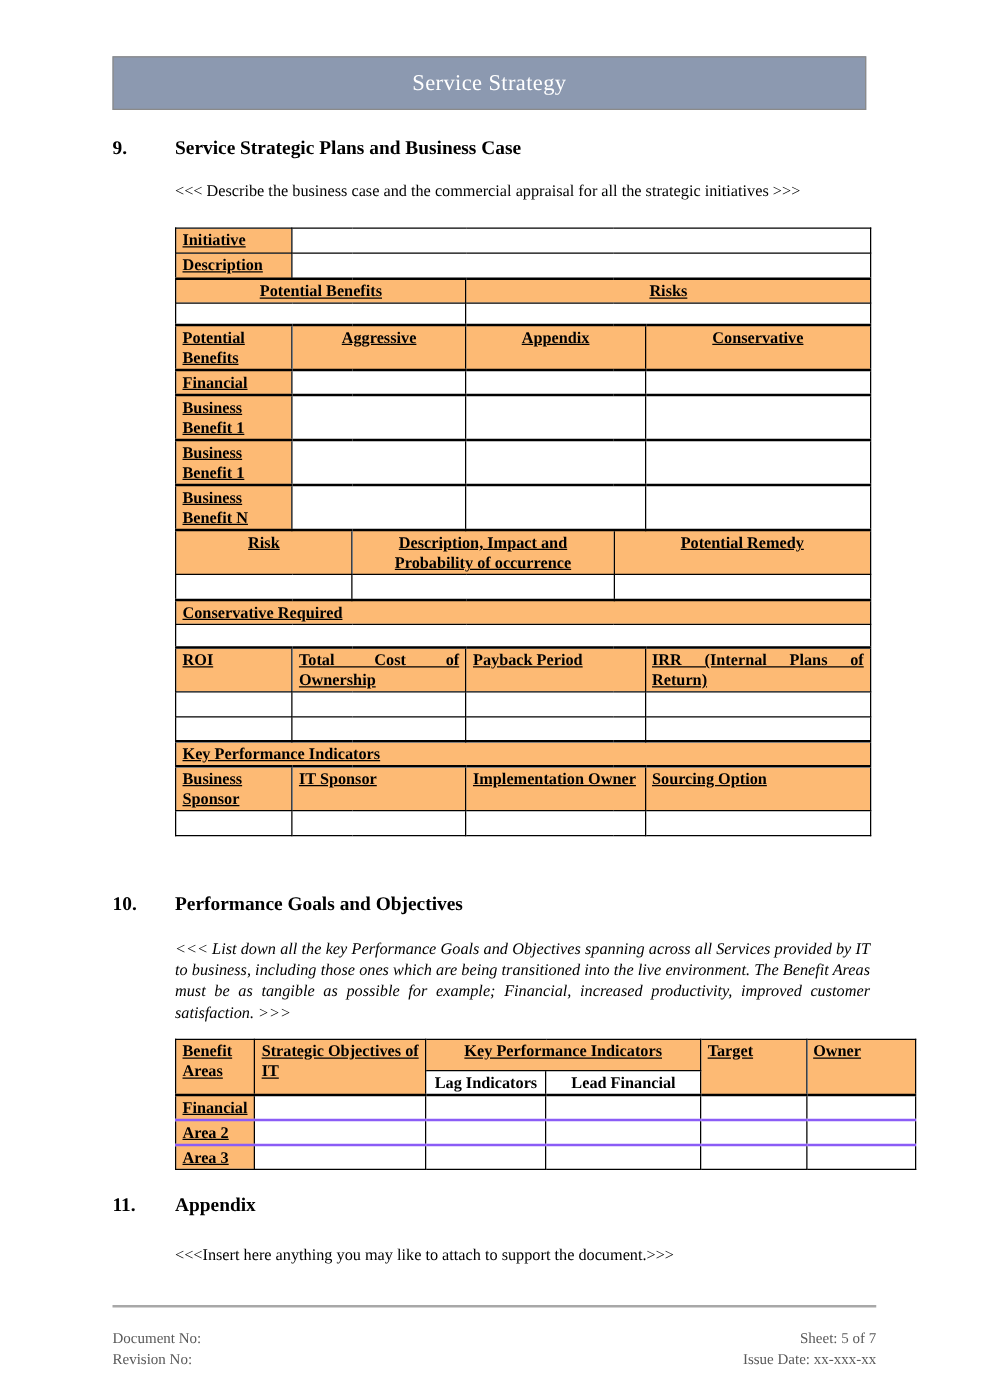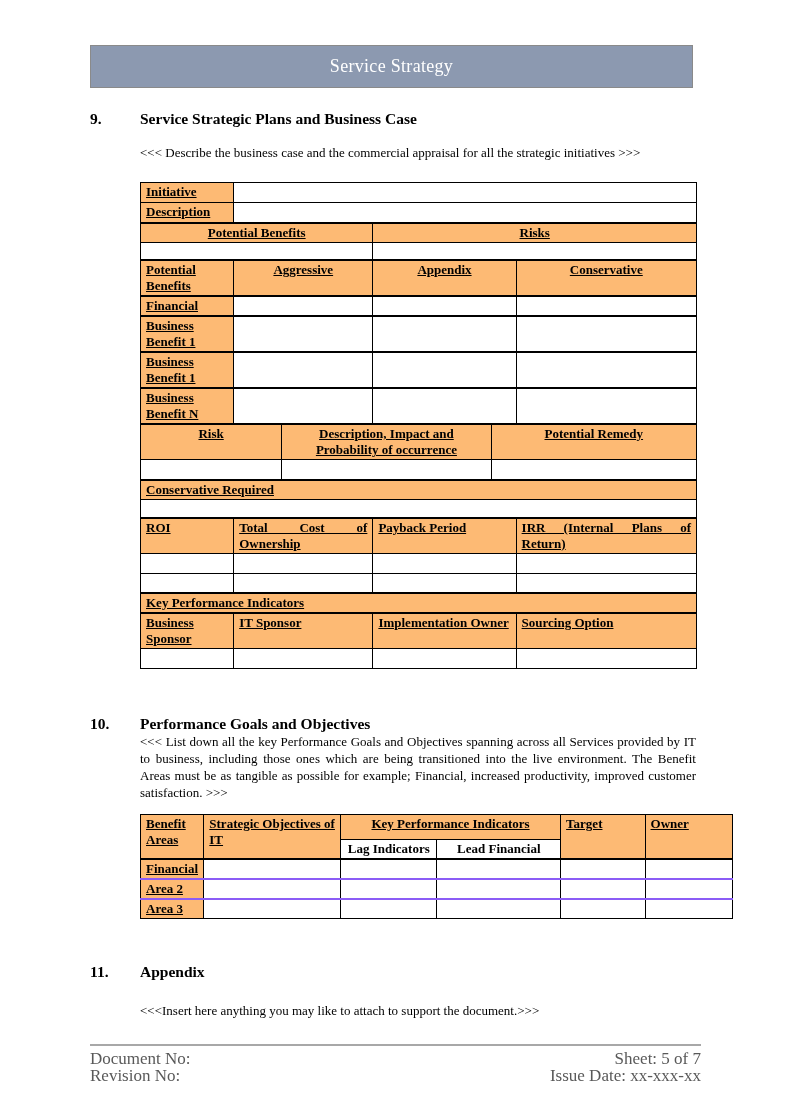--- a/index.html
+++ b/index.html
@@ -10,44 +10,44 @@
           background:#8C99B0;border:1px solid #8A8A8A;
           text-align:center;line-height:41px;}
   .banner-title{color:#fff;font-size:18px;font-weight:normal;letter-spacing:.3px;}
 
   .content{position:absolute;left:0;top:88px;width:785px;}
 
   .sec-heading{display:flex;margin:0 90px 0 90px;font-size:15.5px;font-weight:bold;}
   .sec-heading .num{width:50px;flex:0 0 50px;}
   .h9{margin-top:22px;}
   .h10{margin-top:46px;}
-  .h11{margin-top:44px;}
+  .h11{margin-top:20px;}
 
   .note{margin-left:140px;margin-right:90px;font-size:13px;line-height:17px;}
   .n9{margin-top:16px;}
-  .n10{width:556px;text-align:justify;}
+  .n10{margin-top:17px;width:556px;text-align:justify;font-style:italic;}
   .n11{margin-top:21px;}
 
   table{border-collapse:collapse;table-layout:fixed;}
   td{border:1px solid #000;padding:1px 5px;font-size:13px;line-height:16px;
      vertical-align:top;overflow:hidden;}
   .hdr{background:#fdba74;font-weight:bold;text-decoration:underline;}
   .center{text-align:center;}
   .just{text-align:justify;}
   tr.tk td{border-top-width:2px;}
 
   .t1{width:557px;margin:21px 0 0 140px;}
   .t2{width:593px;margin:13px 0 0 140px;}
   .t2 tr.gsep td{border-top:2px solid #8b5cf6;}
   .t2 .white-head{font-weight:bold;text-align:center;background:#fff;}
 
   .footer{position:absolute;left:90px;top:1044px;width:611px;
-          border-top:2px solid #A8A8A8;padding-top:4px;
+          border-top:2px solid #A8A8A8;padding-top:16px;
           display:flex;justify-content:space-between;
-          color:#595959;font-size:17px;line-height:17px;align-items:flex-end;}
+          color:#595959;font-size:12px;line-height:17px;align-items:flex-end;}
   .footer .right{text-align:right;}
 </style>
 </head>
 <body>
 
 <div class="page">
 
   <div class="banner">
     <span class="banner-title">Service Strategy</span>
   </div>

